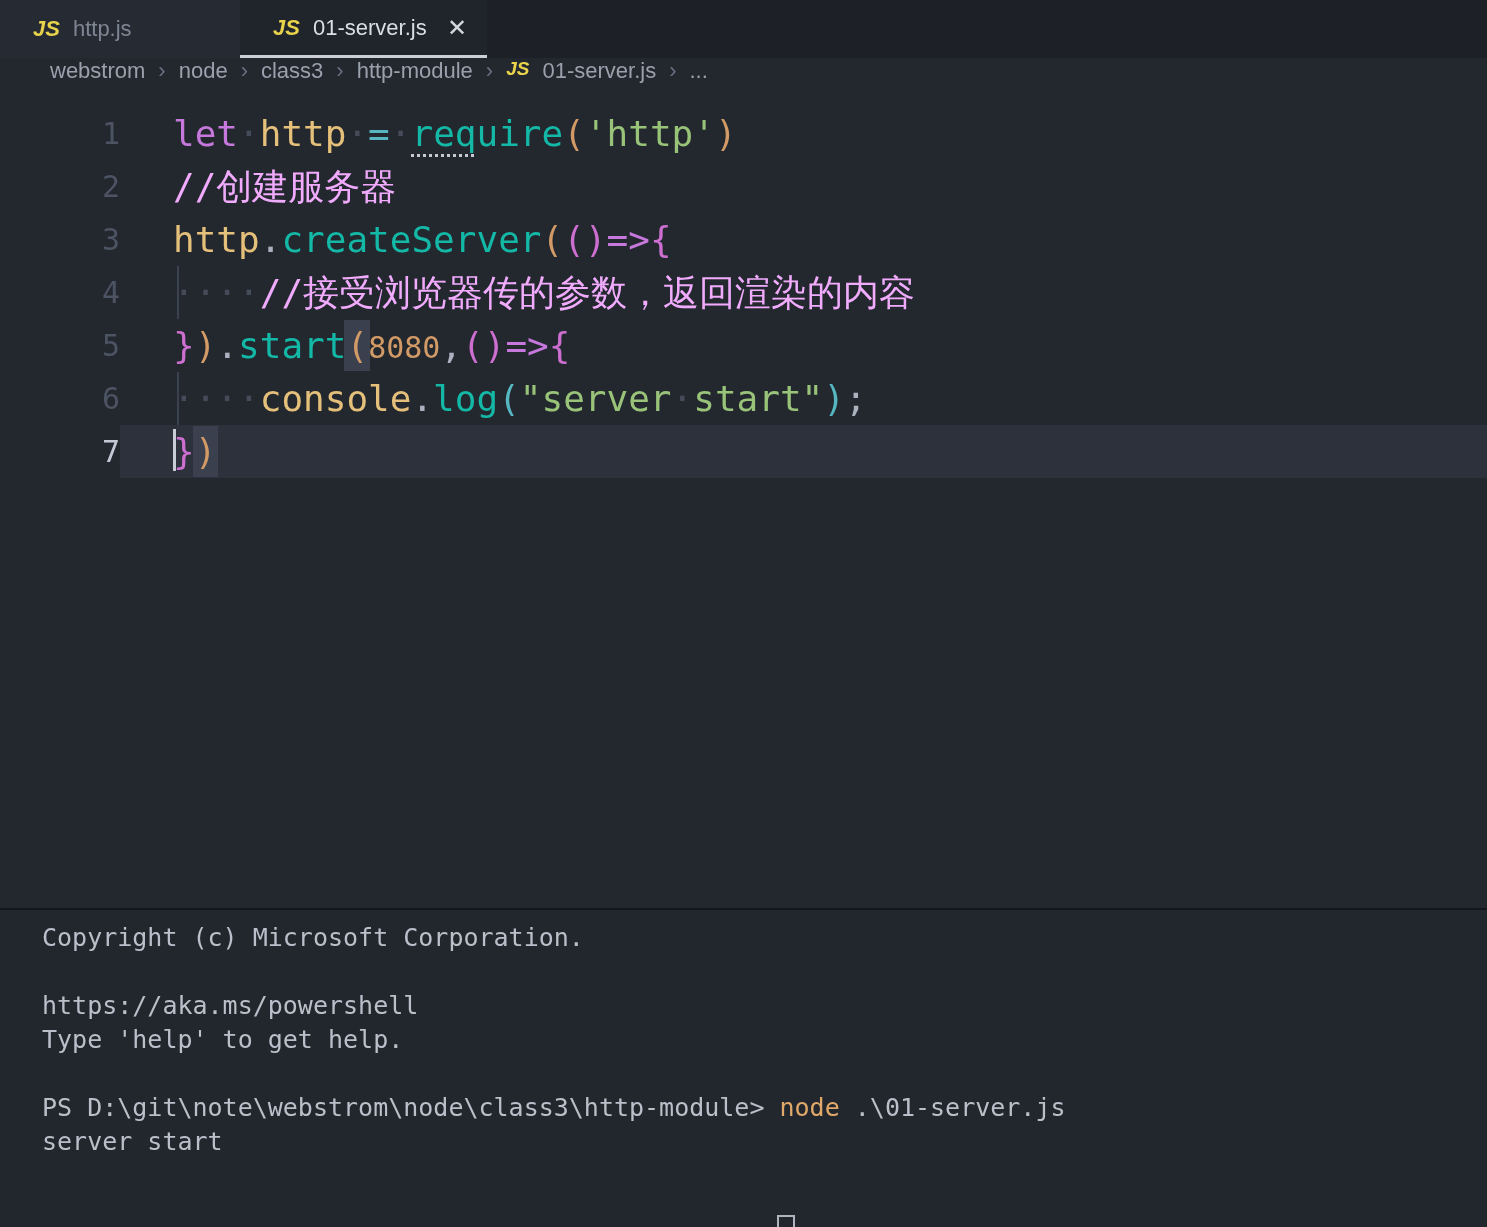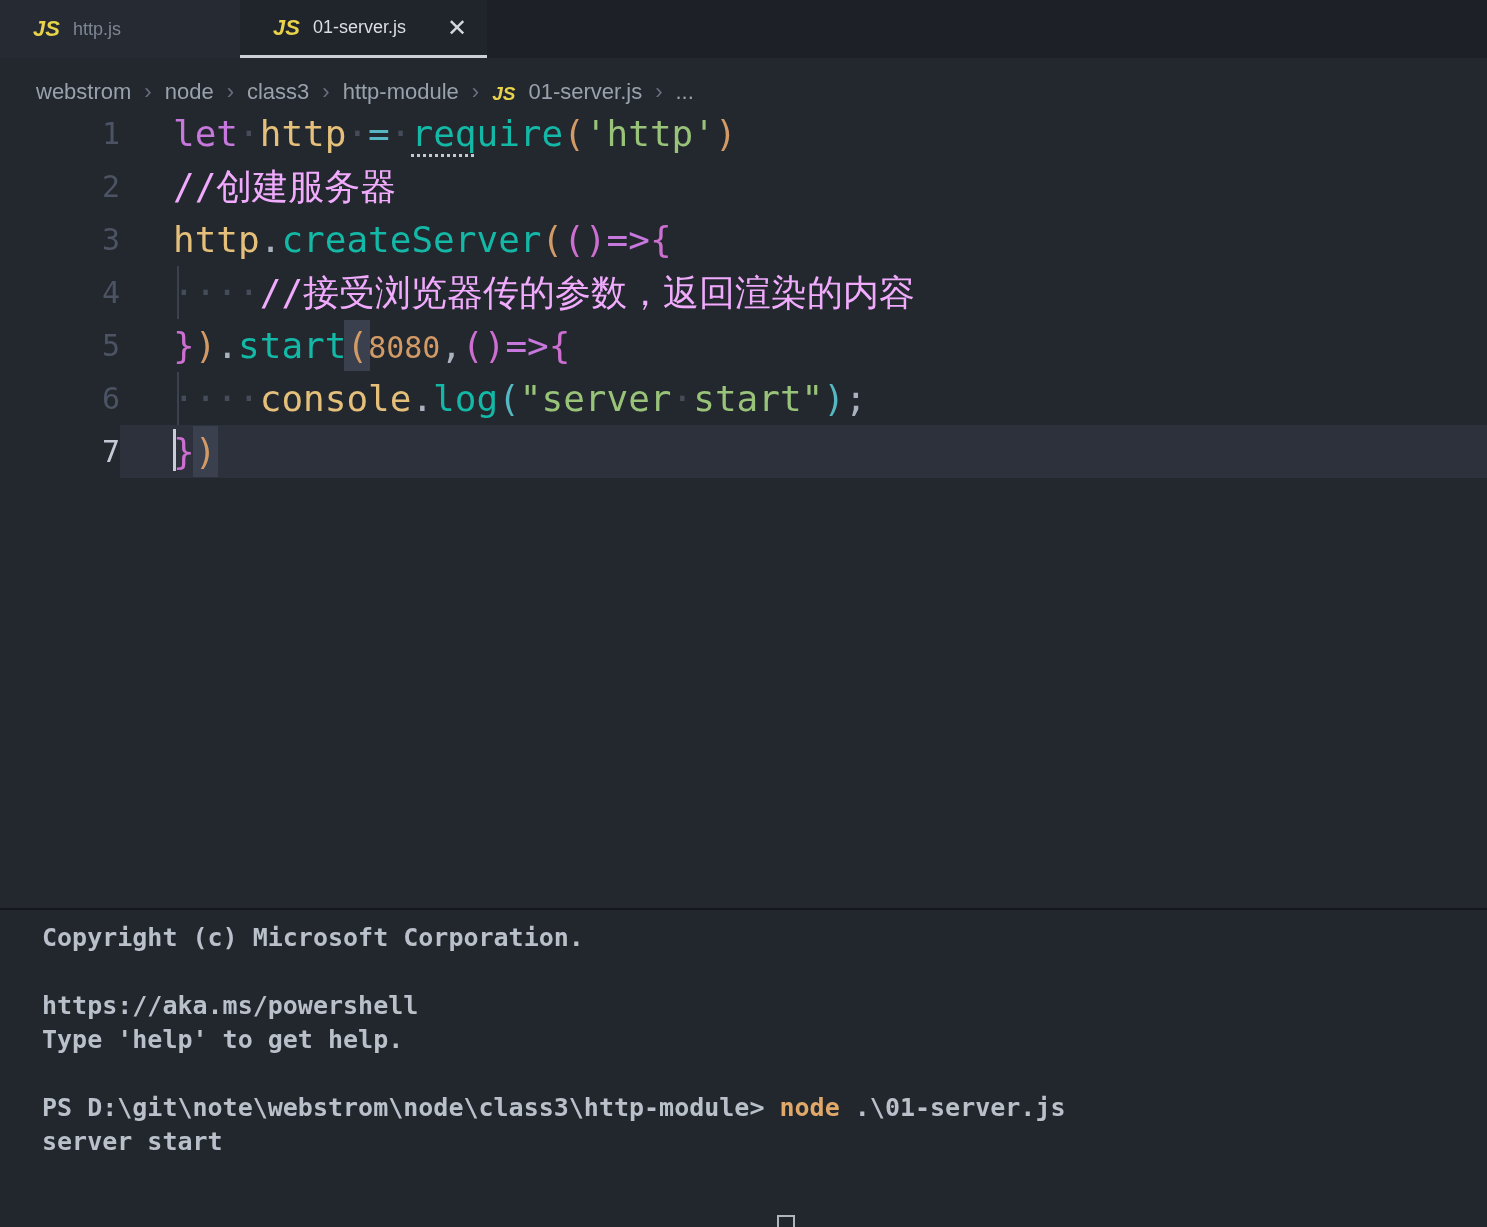--- a/index.html
+++ b/index.html
@@ -5,27 +5,27 @@
   * { margin:0; padding:0; box-sizing:border-box; }
   html,body { width:1487px; height:1227px; overflow:hidden; background:#23272e;
               font-family:"Liberation Sans","DejaVu Sans",sans-serif; }
   .root { position:relative; width:1487px; height:1227px; }
 
   
   .tabbar { height:58px; background:#1d2127; display:flex; }
   .tab { display:flex; align-items:center; padding:0 20px 0 33px; flex:none; }
   .tab.inactive { width:240px; background:#262a32; color:#7e8694; }
   .tab.active   { width:247px; background:#20242b; color:#dbdfe5; border-bottom:3px solid #ccd0d6; }
-  .tab-label { font-size:18px; }
+  .tab-label { font-size:22px; }
   .js-icon { color:#e8d34b; font-weight:bold; font-style:italic; font-size:22px; margin-right:13px; flex:none; }
   .tab-close { margin-left:auto; font-size:24px; color:#d3d7de; }
 
   
-  .breadcrumb { height:47px; background:#23272e; display:flex; align-items:flex-end;
-                padding-left:36px; gap:13px; font-size:22px; color:#99a1ad; }
+  .breadcrumb { height:47px; background:#23272e; display:flex; align-items:flex-start;
+                padding-left:50px; gap:13px; font-size:22px; color:#99a1ad; }
   .crumb-sep { color:#697080; font-size:22px; }
   .breadcrumb .js-icon { font-size:19px; margin-right:0; }
 
   
   .editor { height:803px; background:#23272e; padding-top:2px;
             font-family:"DejaVu Sans Mono",monospace; font-size:36px; }
   .line { display:flex; height:53px; line-height:53px; }
   .num  { width:120px; flex:none; text-align:right; color:#4c5464; font-size:30px; }
   .line.current .num { color:#c3c9d4; }
   .body { flex:1; padding-left:53px; position:relative; white-space:pre; }
@@ -52,21 +52,21 @@
 
   
   .panel { position:absolute; top:908px; left:0; right:0; bottom:0;
            background:#22262d; border-top:2px solid #14171c; }
   .panel-tabs { display:flex; gap:46px; padding-left:40px; height:64px; align-items:center;
                 font-size:24px; color:#939aa6; }
   .panel-tab { padding-bottom:10px; margin-bottom:-10px; border-bottom:2px solid transparent; }
   .panel-tab.active { color:#e6e9ed; border-bottom-color:#d5d8dd; }
   .terminal { font-family:"DejaVu Sans Mono",monospace; font-size:25px; line-height:34px;
               color:#b9c0ca; padding:11px 0 0 42px; white-space:pre; }
-  .tline { height:34px;font-weight:bold; }
+  .tline { height:34px; }
   .tk.fg  { color:#b9c0ca; }
   .tk.cmd { color:#e0a96a; }
   .term-cursor { position:absolute; left:777px; top:305px; width:18px; height:26px;
                  border:2px solid #aeb5bf; background:transparent; }
 </style>
 </head>
 <body>
 
 <div class="root">
 

